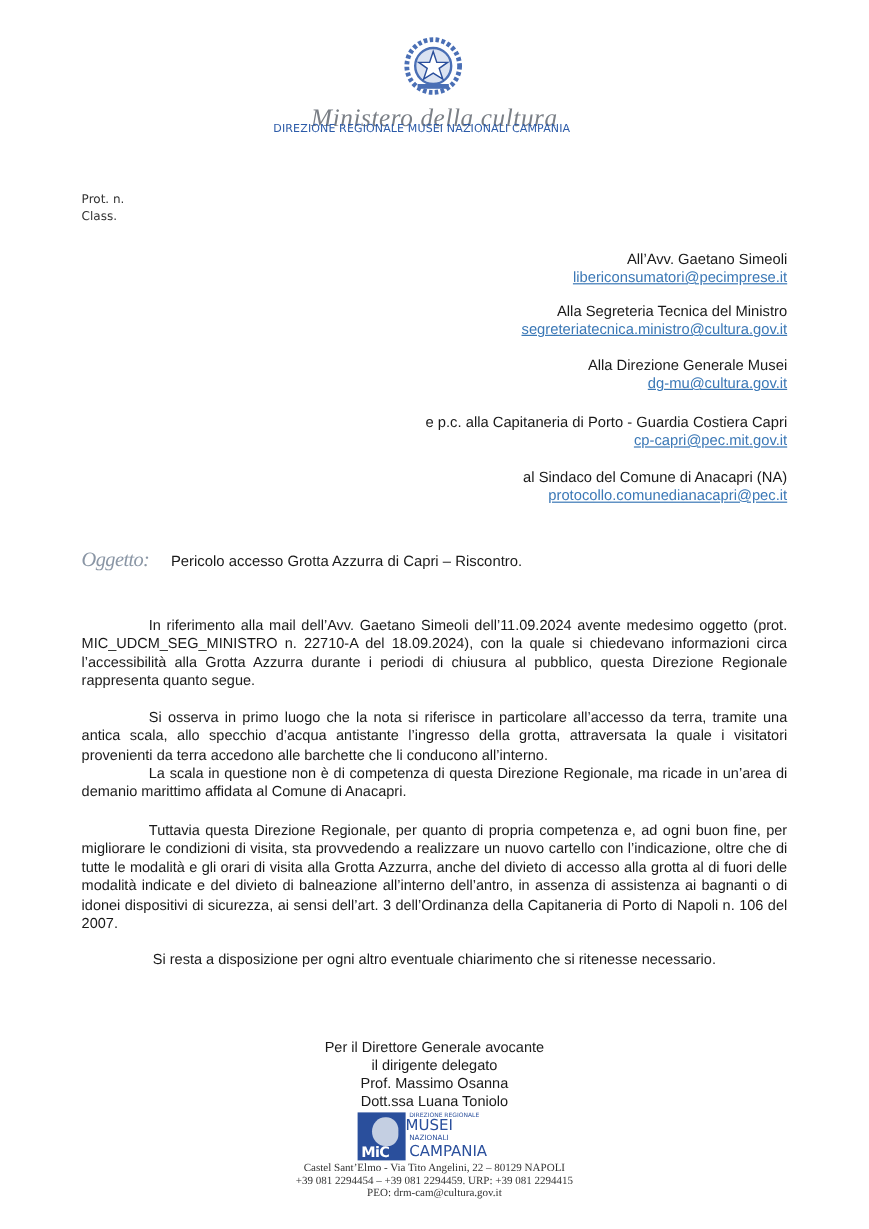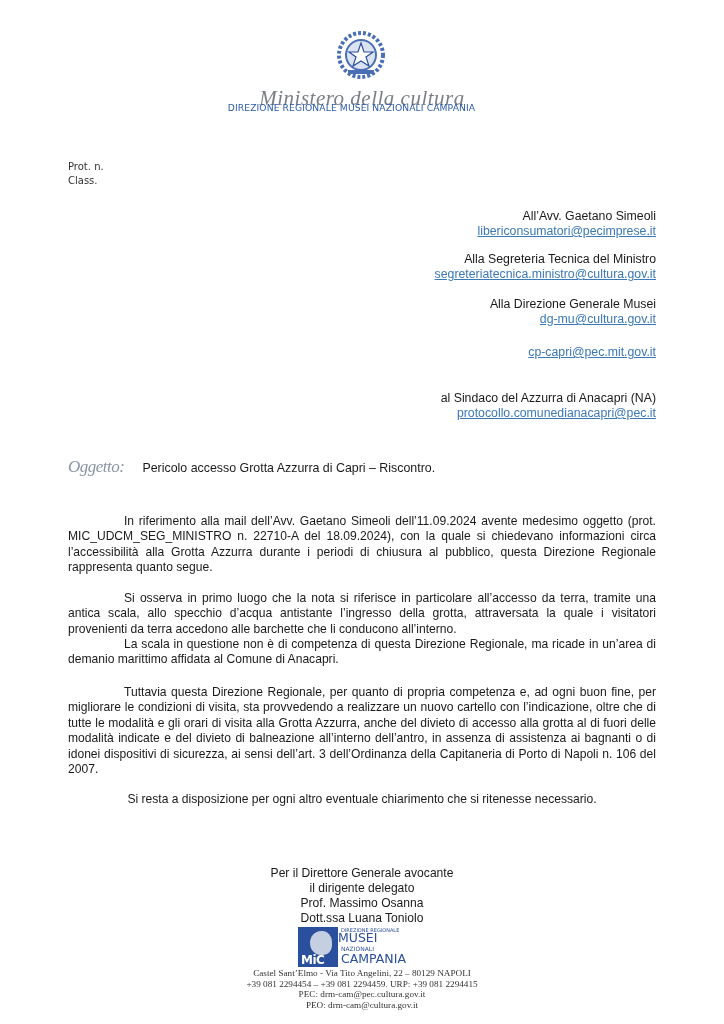--- a/index.html
+++ b/index.html
@@ -74,24 +74,25 @@
 </div>
 <div class="rcpt" style="top:252px;">
   <span class="name">Alla Segreteria Tecnica del Ministro</span>
   <span class="email">segreteriatecnica.ministro@cultura.gov.it</span>
 </div>
 <div class="rcpt" style="top:297px;">
   <span class="name">Alla Direzione Generale Musei</span>
   <span class="email">dg-mu@cultura.gov.it</span>
 </div>
 <div class="rcpt" style="top:345px;">
+  <span class="name">e p.c. alla Capitaneria di Porto - Guardia Costiera Capri</span>
   <span class="email">cp-capri@pec.mit.gov.it</span>
 </div>
 <div class="rcpt" style="top:391px;">
-  <span class="name">al Sindaco del Azzurra di Anacapri (NA)</span>
+  <span class="name">al Sindaco del Comune di Anacapri (NA)</span>
   <span class="email">protocollo.comunedianacapri@pec.it</span>
 </div>
 
 <div id="oggetto" class="abs">
   <span class="lbl">Oggetto:</span><span>Pericolo accesso Grotta Azzurra di Capri – Riscontro.</span>
 </div>
 
 <div class="para" id="p1" style="top:514px;">In riferimento alla mail dell’Avv. Gaetano Simeoli dell’11.09.2024 avente medesimo oggetto (prot. MIC_UDCM_SEG_MINISTRO n. 22710-A del 18.09.2024), con la quale si chiedevano informazioni circa l’accessibilità alla Grotta Azzurra durante i periodi di chiusura al pubblico, questa Direzione Regionale rappresenta quanto segue.</div>
 <div class="para" id="p2" style="top:591px;">Si osserva in primo luogo che la nota si riferisce in particolare all’accesso da terra, tramite una antica scala, allo specchio d’acqua antistante l’ingresso della grotta, attraversata la quale i visitatori provenienti da terra accedono alle barchette che li conducono all’interno.</div>
 <div class="para" id="p3" style="top:637px;">La scala in questione non è di competenza di questa Direzione Regionale, ma ricade in un’area di demanio marittimo affidata al Comune di Anacapri.</div>
@@ -111,15 +112,14 @@
   <div class="mic">MiC</div>
   <div class="t1">DIREZIONE REGIONALE</div>
   <div class="t2">MUSEI</div>
   <div class="t3">NAZIONALI</div>
   <div class="t4">CAMPANIA</div>
 </div>
 
 <div id="address" class="abs">
   <div>Castel Sant’Elmo - Via Tito Angelini, 22 – 80129 NAPOLI</div>
   <div>+39 081 2294454 – +39 081 2294459.  URP: +39 081 2294415</div>
-  <div>PEC: drm-cam@pec.cultura.gov.it</div>
   <div>PEO: drm-cam@cultura.gov.it</div>
 </div>
 
 </body></html>

